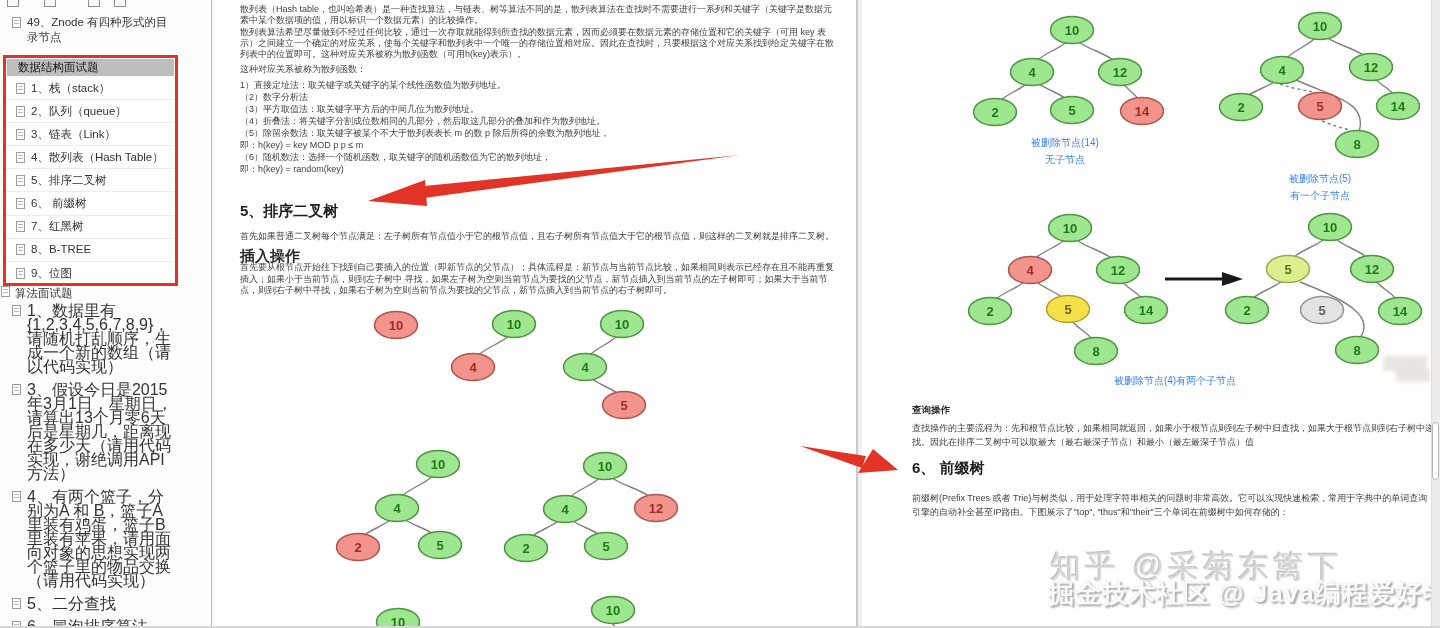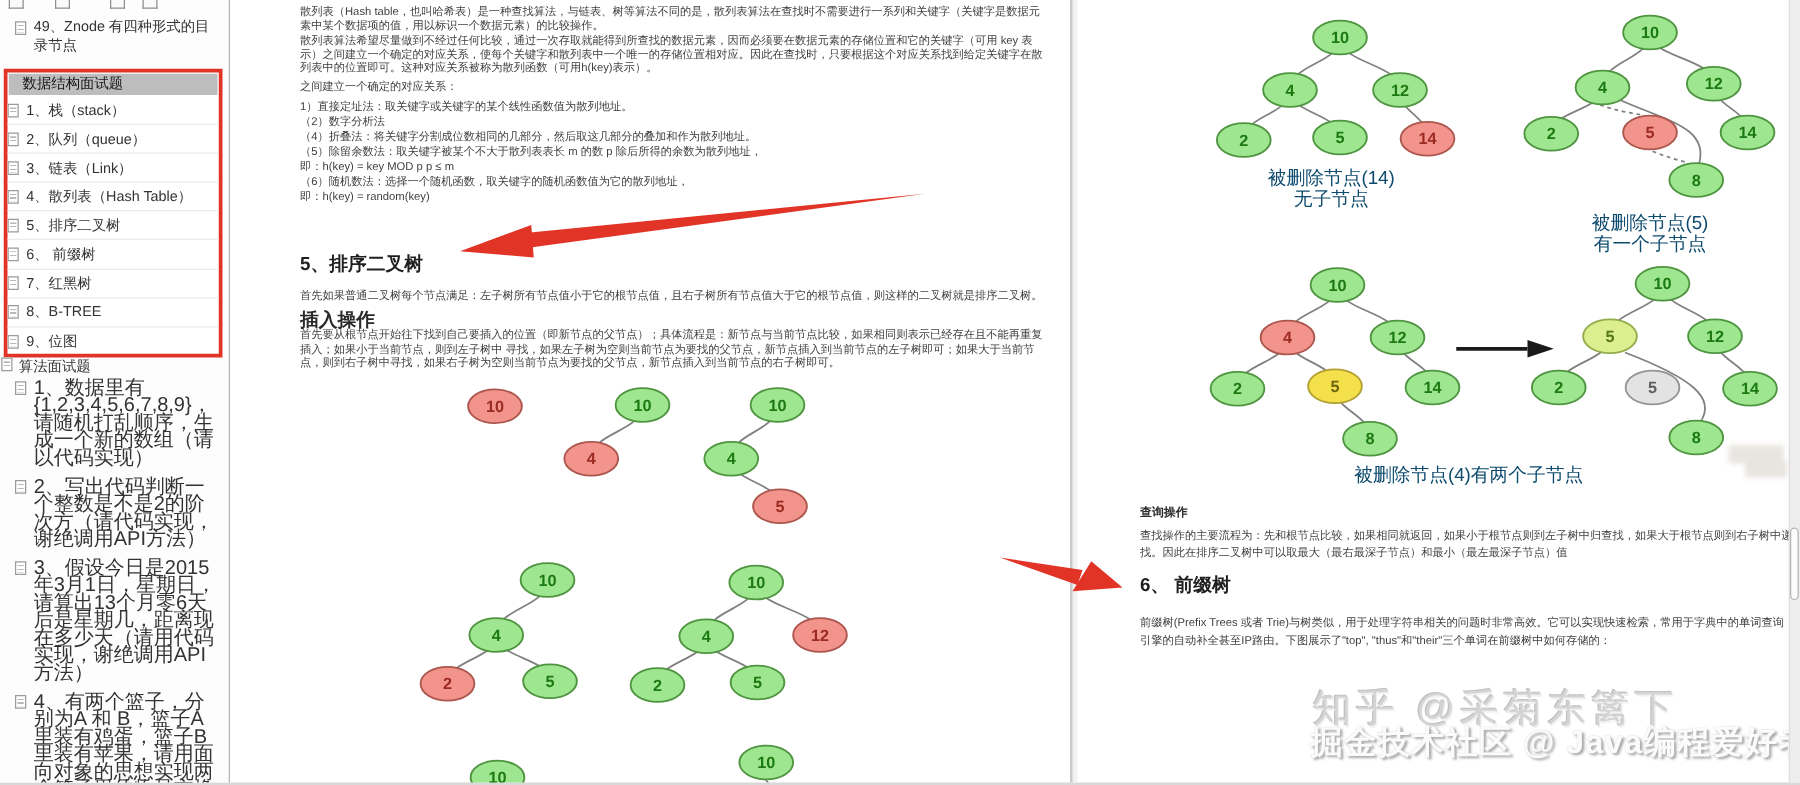--- a/index.html
+++ b/index.html
@@ -1,29 +1,29 @@
 <!DOCTYPE html>
 <html><head>
 <meta charset="utf-8">
 <style>
   *{margin:0;padding:0;box-sizing:border-box}
   html,body{background:#fff}
   #app{position:relative;width:1440px;height:628px;background:#fff;overflow:hidden;
        font-family:"Liberation Sans","DejaVu Sans",sans-serif;border-bottom:2px solid #d8d8d8}
 
   
-  .sidebar{position:absolute;left:0;top:0;width:184px;height:628px;background:#fdfdfd;border-right:1px solid #b5b5b5}
+  .sidebar{position:absolute;left:0;top:0;width:212px;height:628px;background:#fdfdfd;border-right:1px solid #b5b5b5}
   .tb-icon{position:absolute;top:0;width:12px;height:7px;border:1.5px solid #8f8f8f;border-top:none;background:#fafafa}
   .top-item{position:absolute;top:15px;left:12px;width:162px;display:flex;gap:6px;font-size:11.5px;line-height:15px;color:#333;cursor:default}
   .doc-icon{flex:0 0 9px;width:9px;height:11px;border:1px solid #9b9b9b;background:#fff;position:relative;margin-top:2px}
   .doc-icon::before{content:"";position:absolute;left:1px;right:1px;top:2px;height:6px;
     background:repeating-linear-gradient(to bottom,#b9b9b9 0 1px,transparent 1px 3px)}
   .red-box{position:absolute;top:55px;left:3px;width:175px;height:231px;border:3px solid #e23327;background:#fff}
   .ds-header{height:17px;background:#bdbdbd;font-size:11.5px;line-height:17px;padding-left:8px;color:#151515;margin:1px}
-  .toc-item{height:23.1px;display:flex;align-items:center;gap:6px;border-bottom:1px solid #ececec;
+  .toc-item{height:23.1px;display:flex;align-items:center;gap:6px;padding-left:10px;border-bottom:1px solid #ececec;
     font-size:11.5px;color:#333;white-space:nowrap;overflow:hidden}
   .toc-item:last-child{border-bottom:none}
   .toc-item .doc-icon{margin-top:0}
   .algo-header{position:absolute;top:286px;left:1px;display:flex;gap:5px;align-items:flex-start;font-size:11.5px;color:#333}
   .algo-header .doc-icon{margin-top:0}
   #algo-items{position:absolute;top:304px;left:12px;width:166px}
   .algo-item{display:flex;gap:6px;font-size:16px;line-height:14px;color:#333;margin-bottom:9px}
   .algo-item .doc-icon{margin-top:1px}
 
   
@@ -35,21 +35,21 @@
   .method-line{font-size:9px;line-height:12px;color:#3f3f3f}
   .s5-title{left:240px;top:202px;font-size:15px;font-weight:bold;color:#1f1f1f}
   .s5-intro{left:240px;top:231px;width:600px;font-size:9px;line-height:11px}
   .s5-insert-title{left:240px;top:247px;font-size:15px;font-weight:bold;color:#2a2a2a}
   .s5-body{left:240px;top:262px;width:600px;font-size:9px;line-height:11.5px}
   .divider{position:absolute;left:856px;top:0;width:6px;height:628px;background:#f1f1f1;border-left:2px solid #c9c9c9}
   .q-title{left:912px;top:404px;font-size:9.5px;font-weight:bold;color:#2a2a2a}
   .q-body{left:912px;top:421px;width:545px;font-size:9px;line-height:14px}
   .s6-title{left:912px;top:459px;font-size:15px;font-weight:bold;color:#1f1f1f}
   .s6-body{left:912px;top:491px;width:545px;font-size:9px;line-height:14px}
-  .caption{position:absolute;text-align:center;font-size:15px;line-height:17px;color:#0c4a6e}
+  .caption{position:absolute;text-align:center;font-size:10px;line-height:17px;color:#3b82f6}
   .cap1{left:998px;top:134px;width:134px}
   .cap2{left:1248px;top:170px;width:144px}
   .cap3{left:1070px;top:372px;width:210px}
 
   #diagram-layer{position:absolute;left:0;top:0;pointer-events:none}
   .node-label{font-family:"Liberation Sans","DejaVu Sans",sans-serif;font-size:13px;font-weight:bold;text-anchor:middle}
 
   
   .wm1{position:absolute;left:1050px;top:546px;font-size:31px;letter-spacing:4px;color:#d4d4d4;white-space:nowrap;
        text-shadow:1px 1px 0 #f2f2f2,-1px -1px 0 #c2c2c2;z-index:6}
@@ -123,24 +123,20 @@
       <span class="doc-icon"></span>
       <span>算法面试题</span>
     </div>
     <div id="algo-items">
         <div class="algo-item">
           <span class="doc-icon"></span>
           <span>1、数据里有{1,2,3,4,5,6,7,8,9}，请随机打乱顺序，生成一个新的数组（请以代码实现）</span>
         </div>
         <div class="algo-item">
           <span class="doc-icon"></span>
-          <span>2、写出代码判断一个整数是不是2的阶次方（请代码实现，谢绝调用API方法）</span>
-        </div>
-        <div class="algo-item">
-          <span class="doc-icon"></span>
           <span>3、假设今日是2015年3月1日，星期日，请算出13个月零6天后是星期几，距离现在多少天（请用代码实现，谢绝调用API方法）</span>
         </div>
         <div class="algo-item">
           <span class="doc-icon"></span>
           <span>4、有两个篮子，分别为A 和 B，篮子A里装有鸡蛋，篮子B里装有苹果，请用面向对象的思想实现两个篮子里的物品交换（请用代码实现）</span>
         </div>
         <div class="algo-item">
           <span class="doc-icon"></span>
           <span>5、二分查找</span>
         </div>
@@ -150,24 +146,25 @@
         </div>
         <div class="algo-item">
           <span class="doc-icon"></span>
           <span>7、插入排序算法</span>
         </div>
       </div>
   </aside>
 
   <div class="page-text p1">散列表（Hash table，也叫哈希表）是一种查找算法，与链表、树等算法不同的是，散列表算法在查找时不需要进行一系列和关键字（关键字是数据元素中某个数据项的值，用以标识一个数据元素）的比较操作。</div>
   <div class="page-text p2">散列表算法希望尽量做到不经过任何比较，通过一次存取就能得到所查找的数据元素，因而必须要在数据元素的存储位置和它的关键字（可用 key 表示）之间建立一个确定的对应关系，使每个关键字和散列表中一个唯一的存储位置相对应。因此在查找时，只要根据这个对应关系找到给定关键字在散列表中的位置即可。这种对应关系被称为散列函数（可用h(key)表示）。</div>
-  <div class="page-text p3">之间建立一个确定的对应关系：</div>
+  <div class="page-text p3">这种对应关系被称为散列函数：</div>
   <div id="method-list">
       <div class="method-line">1）直接定址法：取关键字或关键字的某个线性函数值为散列地址。</div>
       <div class="method-line">（2）数字分析法</div>
+      <div class="method-line">（3）平方取值法：取关键字平方后的中间几位为散列地址。</div>
       <div class="method-line">（4）折叠法：将关键字分割成位数相同的几部分，然后取这几部分的叠加和作为散列地址。</div>
       <div class="method-line">（5）除留余数法：取关键字被某个不大于散列表表长 m 的数 p 除后所得的余数为散列地址，</div>
       <div class="method-line">即：h(key) = key MOD p p ≤ m</div>
       <div class="method-line">（6）随机数法：选择一个随机函数，取关键字的随机函数值为它的散列地址，</div>
       <div class="method-line">即：h(key) = random(key)</div>
     </div>
 
   <div class="page-text s5-title">5、排序二叉树</div>
   <div class="page-text s5-intro">首先如果普通二叉树每个节点满足：左子树所有节点值小于它的根节点值，且右子树所有节点值大于它的根节点值，则这样的二叉树就是排序二叉树。</div>
   <div class="page-text s5-insert-title">插入操作</div>

